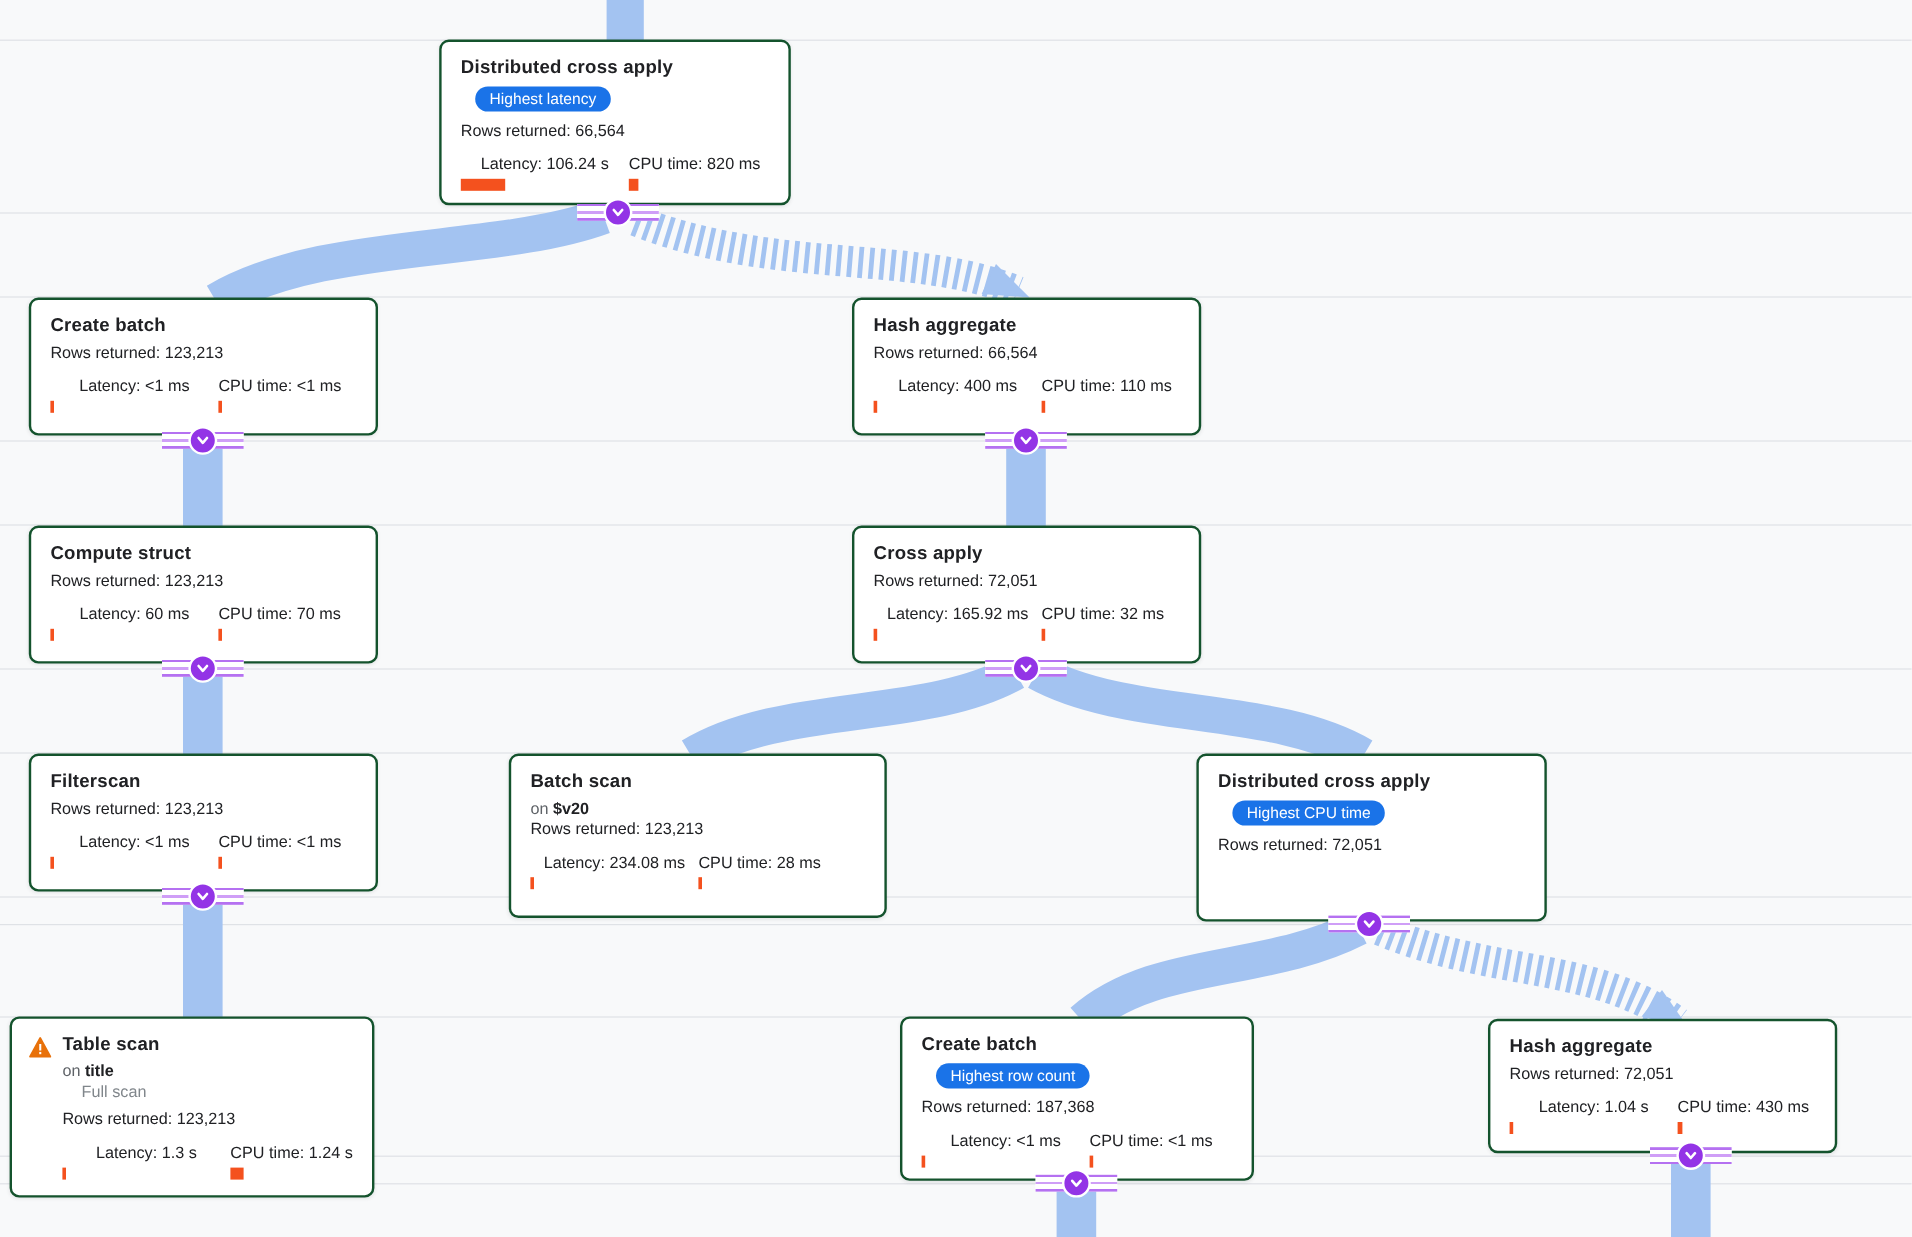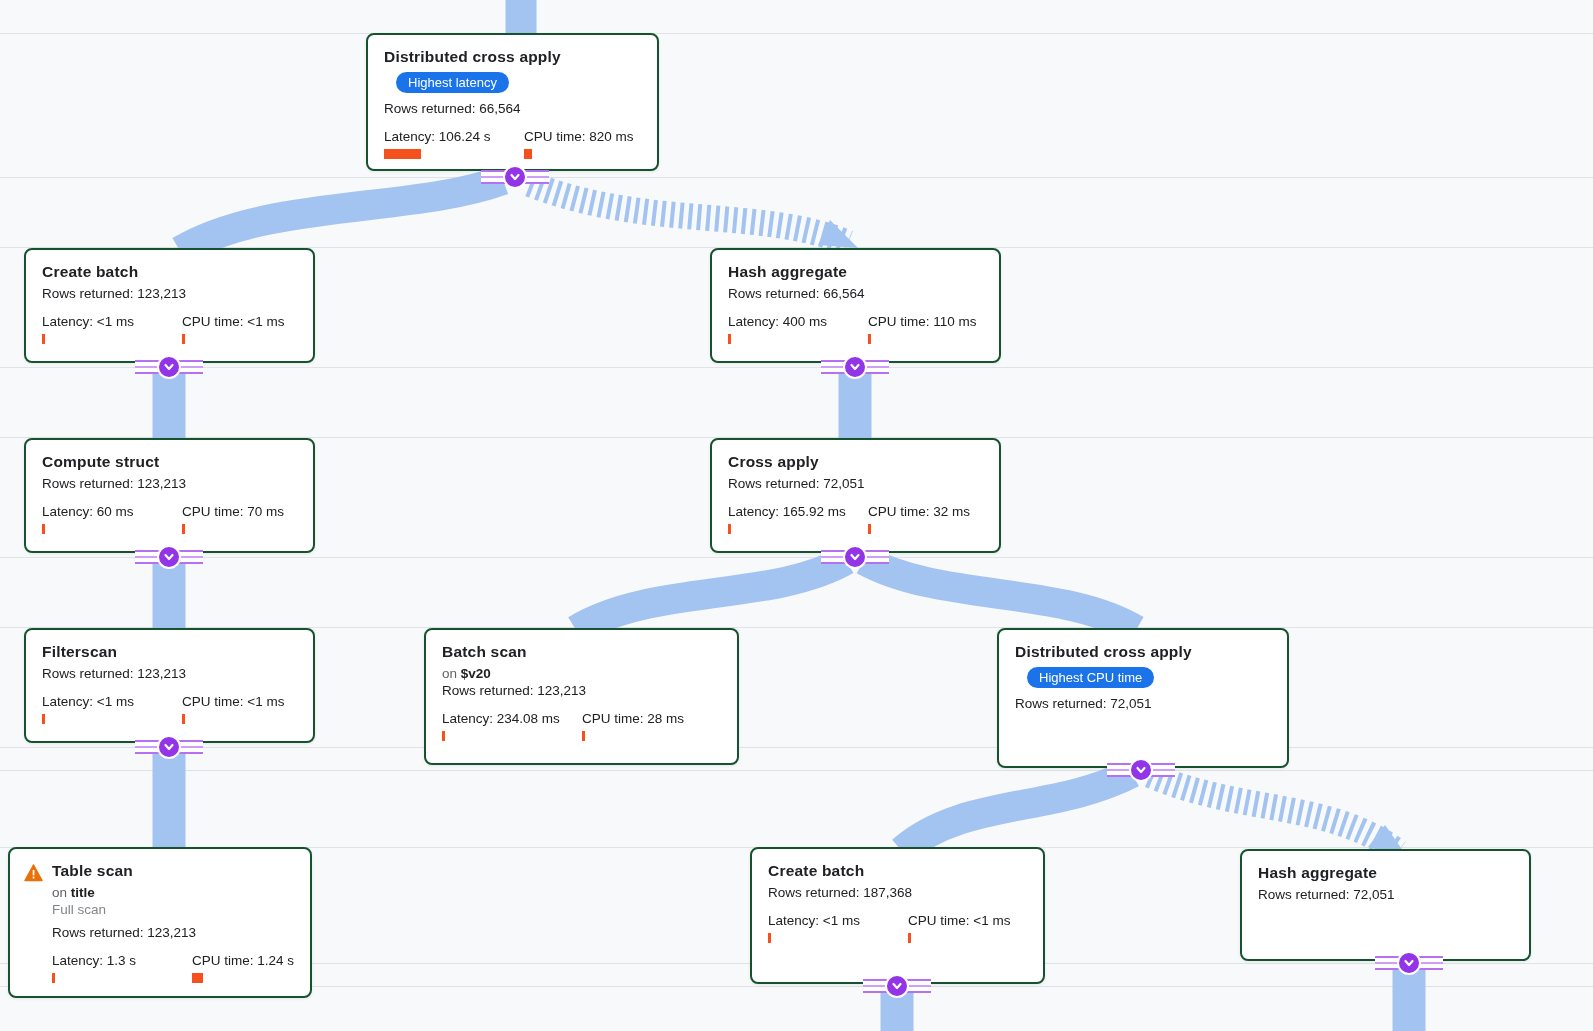--- a/index.html
+++ b/index.html
@@ -32,24 +32,24 @@
   }
   .badge {
     display:inline-block;
     background:#1a73e8; color:#fff;
     font-size:13px; line-height:21px;
     padding:0 12px; border-radius:12px;
     margin:1px 12px 6px;
   }
   .on-line { font-size:13.5px; color:#5f6368; margin:1px 0 2px; }
   .on-line b { color:#202124; font-weight:700; }
-  .subnote { font-size:13.5px; color:#80868b; margin:0 0 2px; }
+  .subnote { font-size:13.5px; color:#80868b; margin:0 16px 2px; }
   .rows { font-size:13.5px; margin:2px 0 0; }
   .stats { display:flex; margin-top:13px; }
-  .stat:first-child { width:140px; }
+  .stat:first-child { width:140px;text-align:center; }
   .stat-label { font-size:13.5px; margin-bottom:5px; white-space:nowrap; }
   .bar { height:10px; background:#f4511e; }
 
   .node-indent { padding-left:42px; }
   .warn-icon { position:absolute; left:14px; top:15px; }
 
   .connector {
     position:absolute; width:68px; height:14px;
     transform:translate(-50%,-50%);
     z-index:3; cursor:pointer;
@@ -242,36 +242,47 @@
     </div>
     <div class="stat">
       <div class="stat-label">CPU time: 1.24 s</div>
       <div class="bar" style="width: 11px;"></div>
     </div>
   </div>
 </div>
 
 <div class="node" style="left:750px;top:847px;width:295px;height:137px">
   <div class="node-title">Create batch</div>
+  <div><span class="badge">Highest row count</span></div>
   <div class="rows">Rows returned: 187,368</div>
   <div class="stats">
     <div class="stat">
       <div class="stat-label">Latency: &lt;1 ms</div>
       <div class="bar" style="width: 3px;"></div>
     </div>
     <div class="stat">
       <div class="stat-label">CPU time: &lt;1 ms</div>
       <div class="bar" style="width: 3px;"></div>
     </div>
   </div>
 </div>
 
 <div class="node" style="left:1240px;top:849px;width:291px;height:112px">
   <div class="node-title">Hash aggregate</div>
   <div class="rows">Rows returned: 72,051</div>
+  <div class="stats">
+    <div class="stat">
+      <div class="stat-label">Latency: 1.04 s</div>
+      <div class="bar" style="width: 3px;"></div>
+    </div>
+    <div class="stat">
+      <div class="stat-label">CPU time: 430 ms</div>
+      <div class="bar" style="width: 4px;"></div>
+    </div>
+  </div>
 </div>
 
 <div class="connector" style="left:515px;top:177px">
   <span class="stripes"></span>
   <span class="pcircle">
     <svg width="12" height="12" viewBox="0 0 12 12">
         <polyline points="2.5,4 6,8 9.5,4" fill="none" stroke="#fff" stroke-width="2.2" stroke-linecap="round" stroke-linejoin="round"></polyline>
       </svg>
   </span>
 </div>

